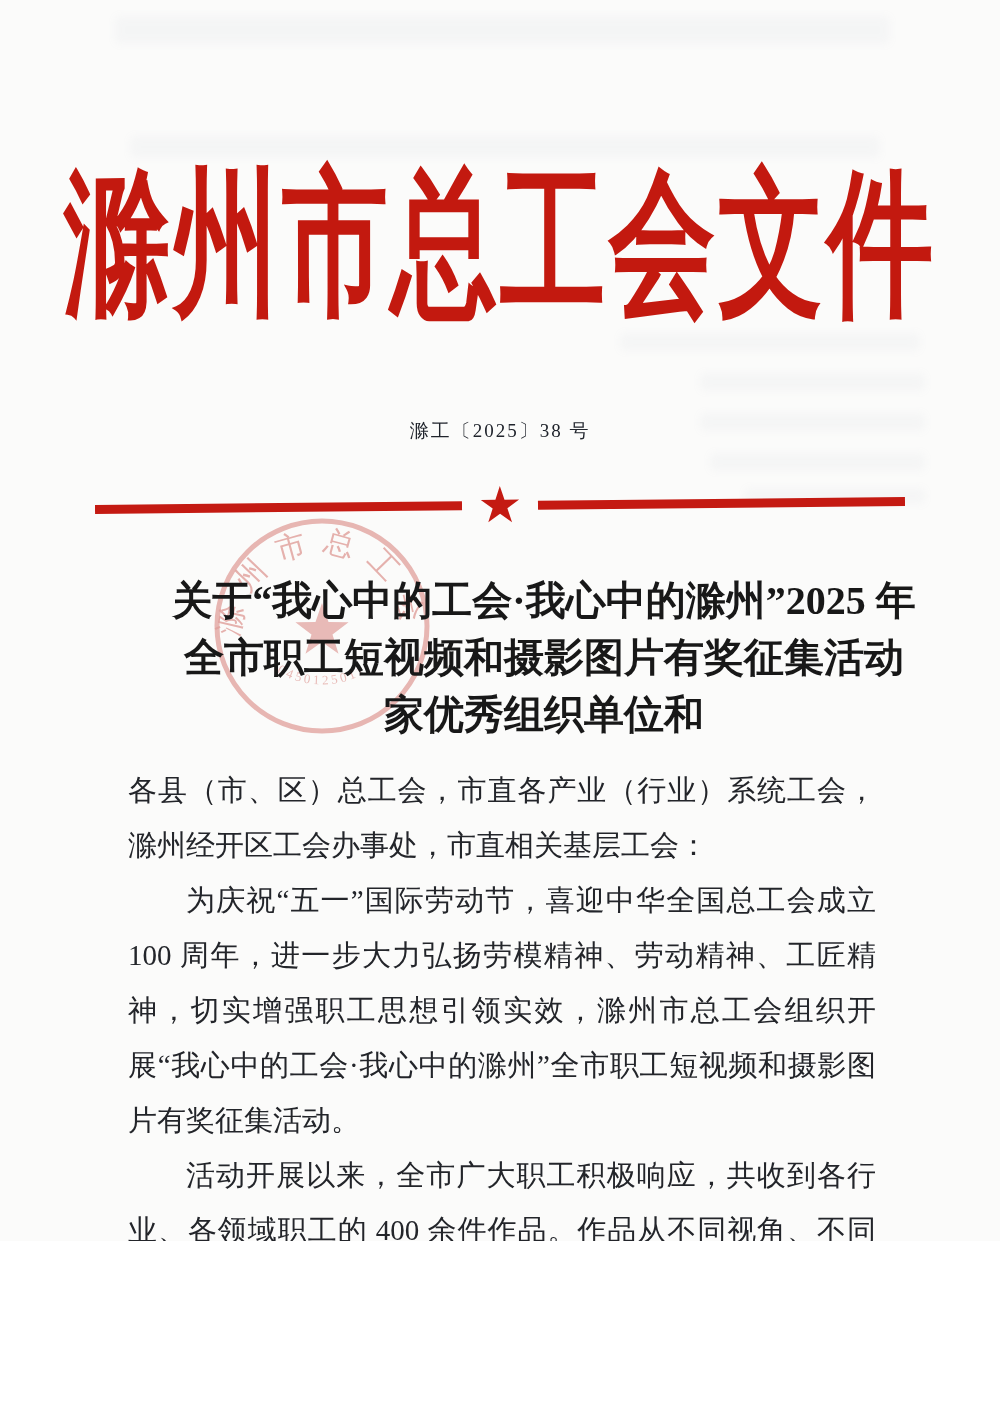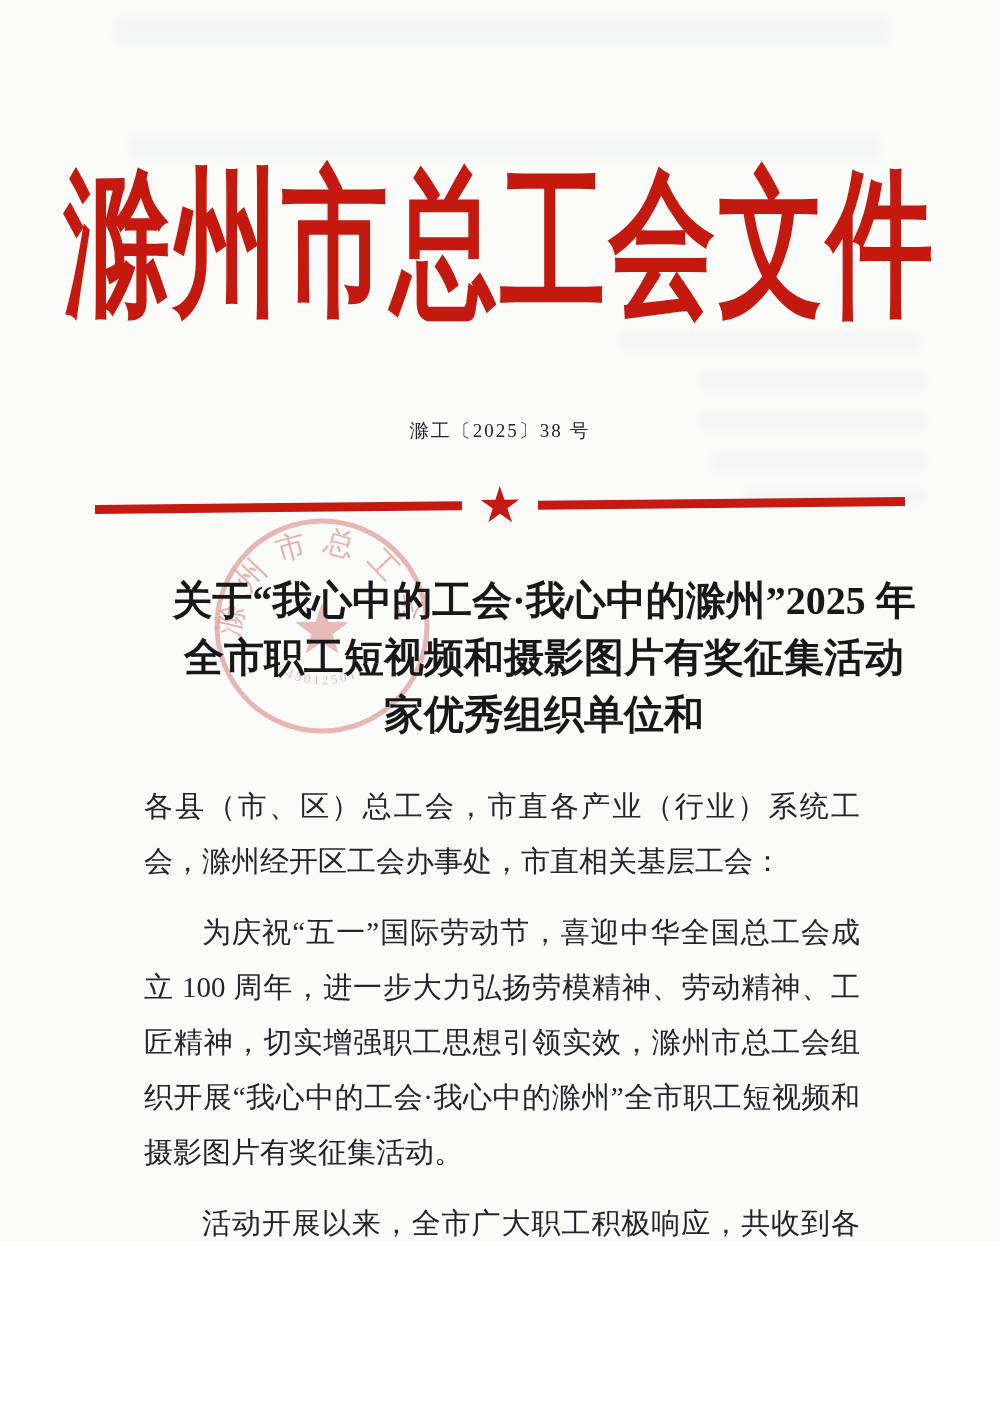--- a/index.html
+++ b/index.html
@@ -73,21 +73,21 @@
     margin:0;
     padding-left:44px;
   }
   .body-text{
     position:absolute;top:763px;left:128px;width:748px;
     z-index:2;
     font-size:29px;line-height:55px;
     text-align:justify;
     color:#23252a;
   }
-  .body-text p{margin:16px;}
+  .body-text p{margin:0;}
   .body-text p.indent{text-indent:2em;}
   .page-number{
     position:absolute;top:1306px;left:0;width:100%;
     text-align:center;
     font-size:18px;letter-spacing:3px;
     color:#33353a;
   }
 </style>
 </head>
 <body>

